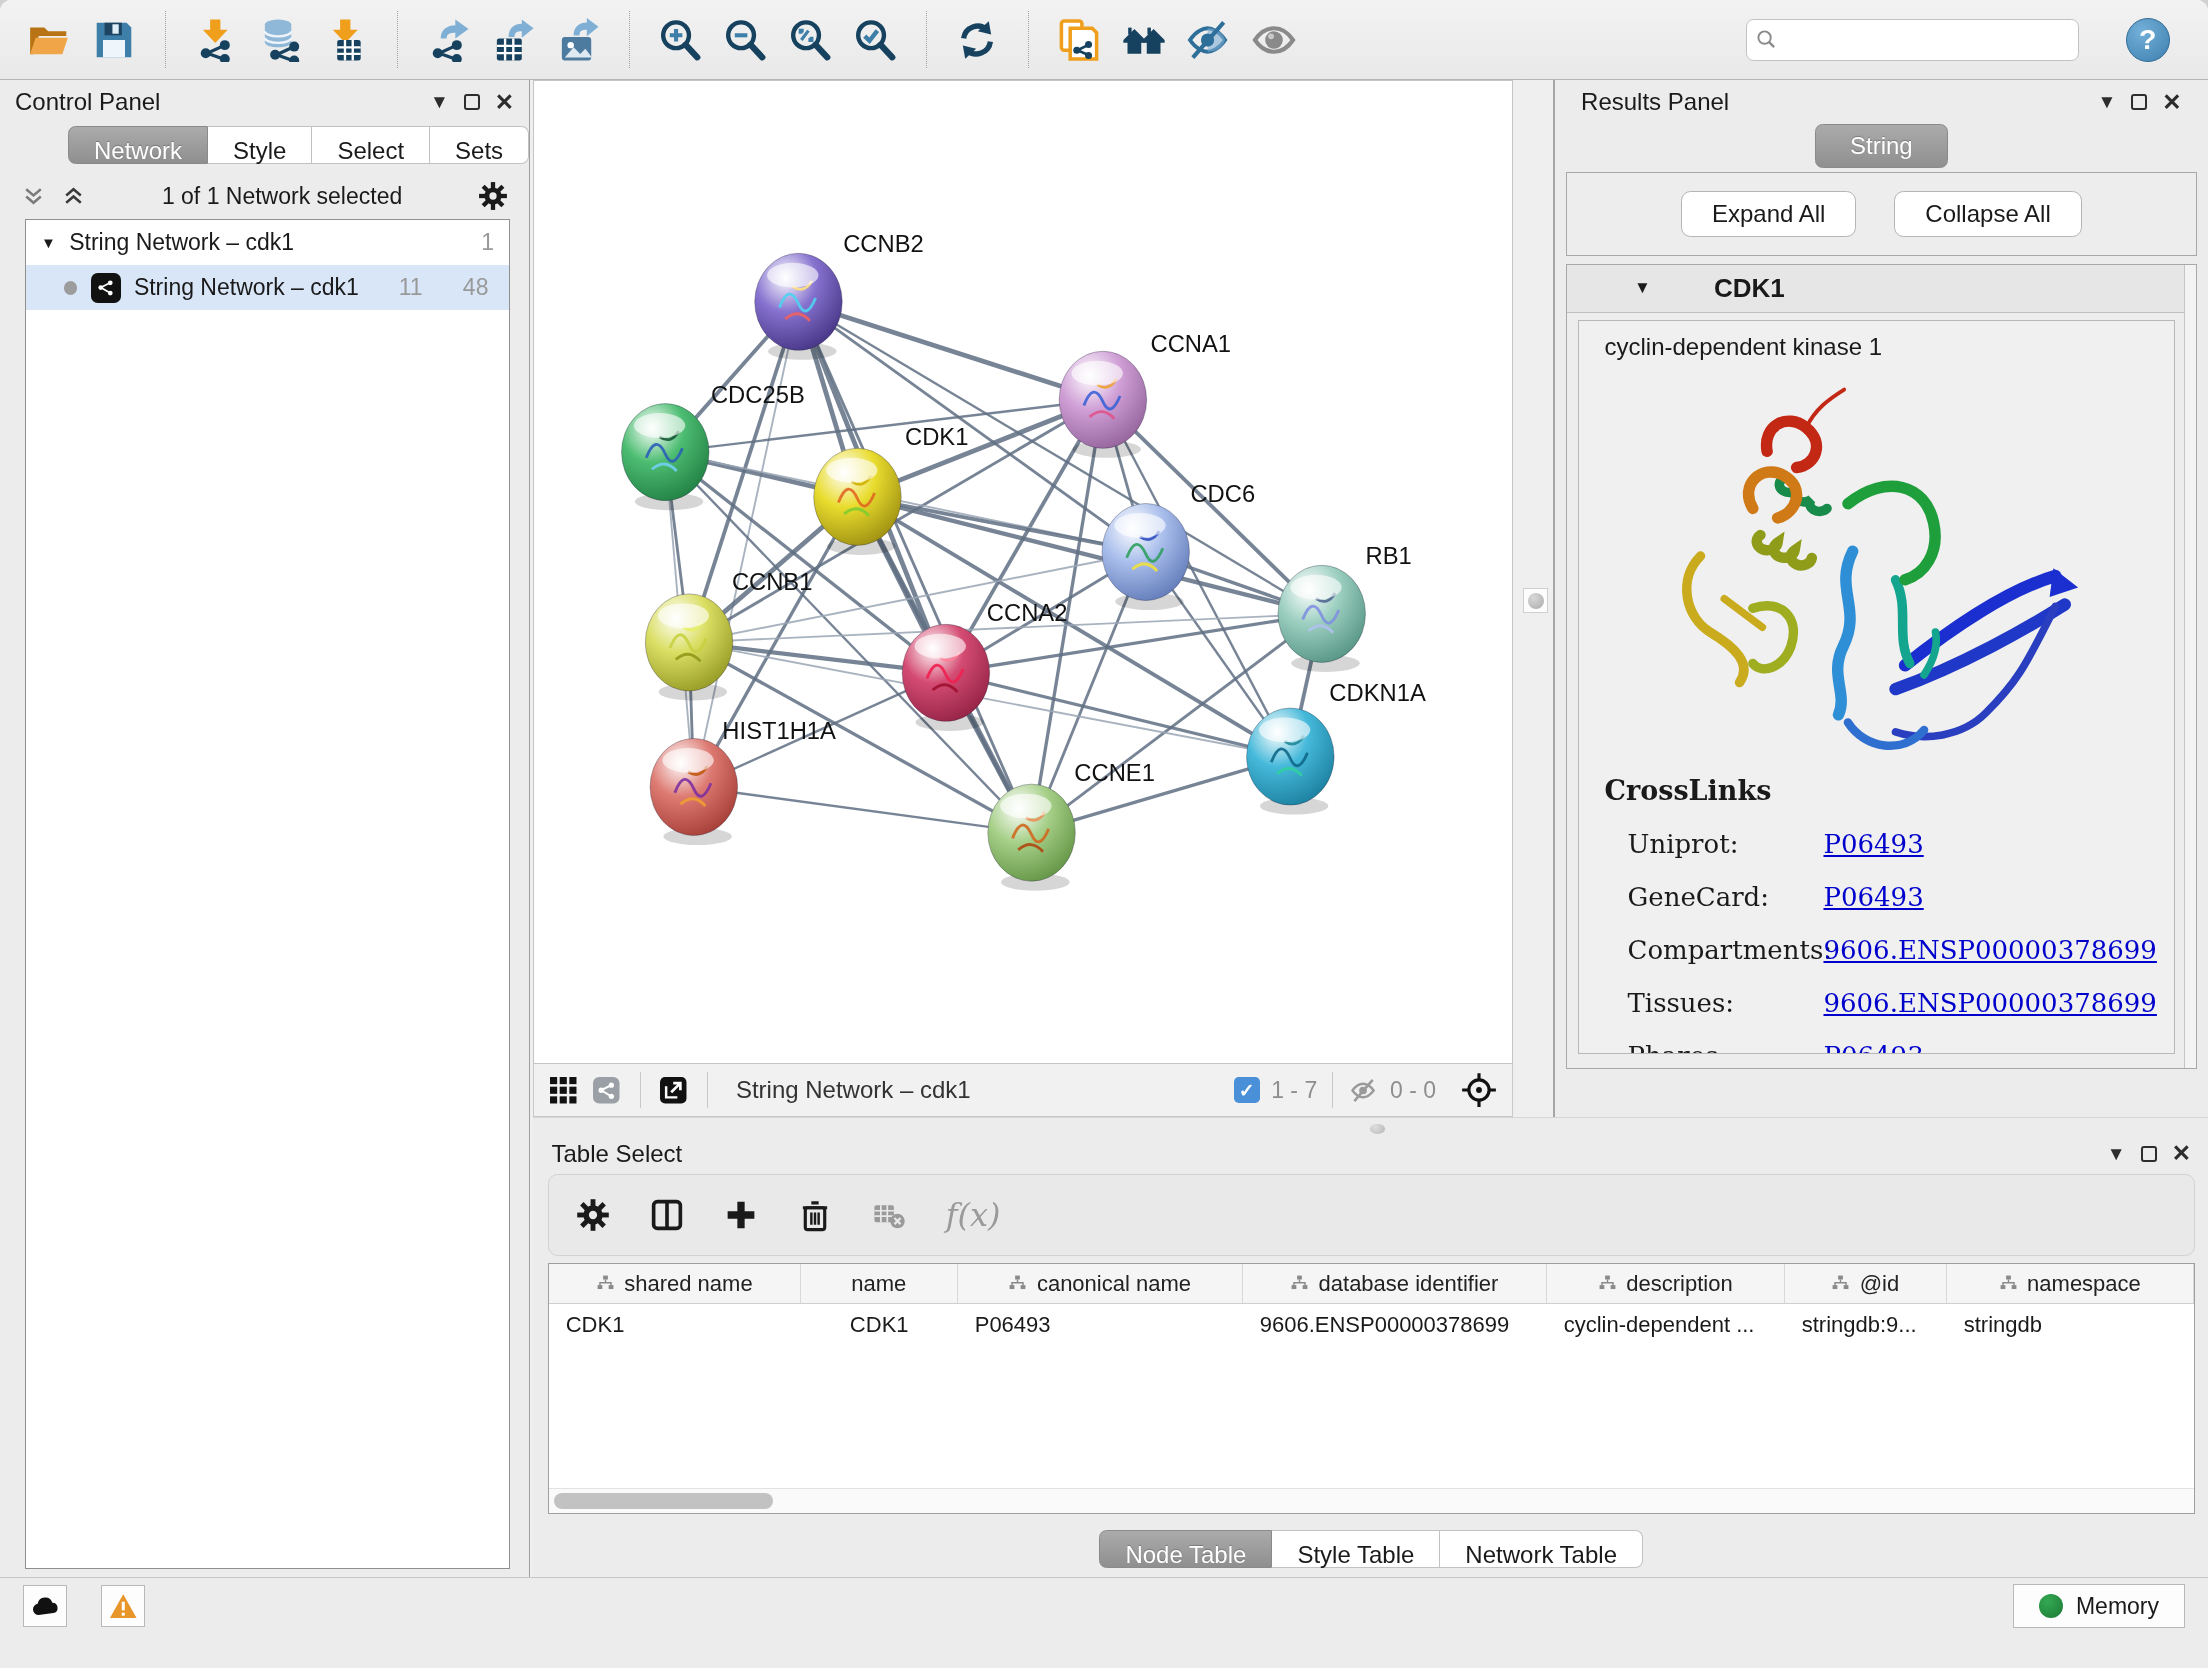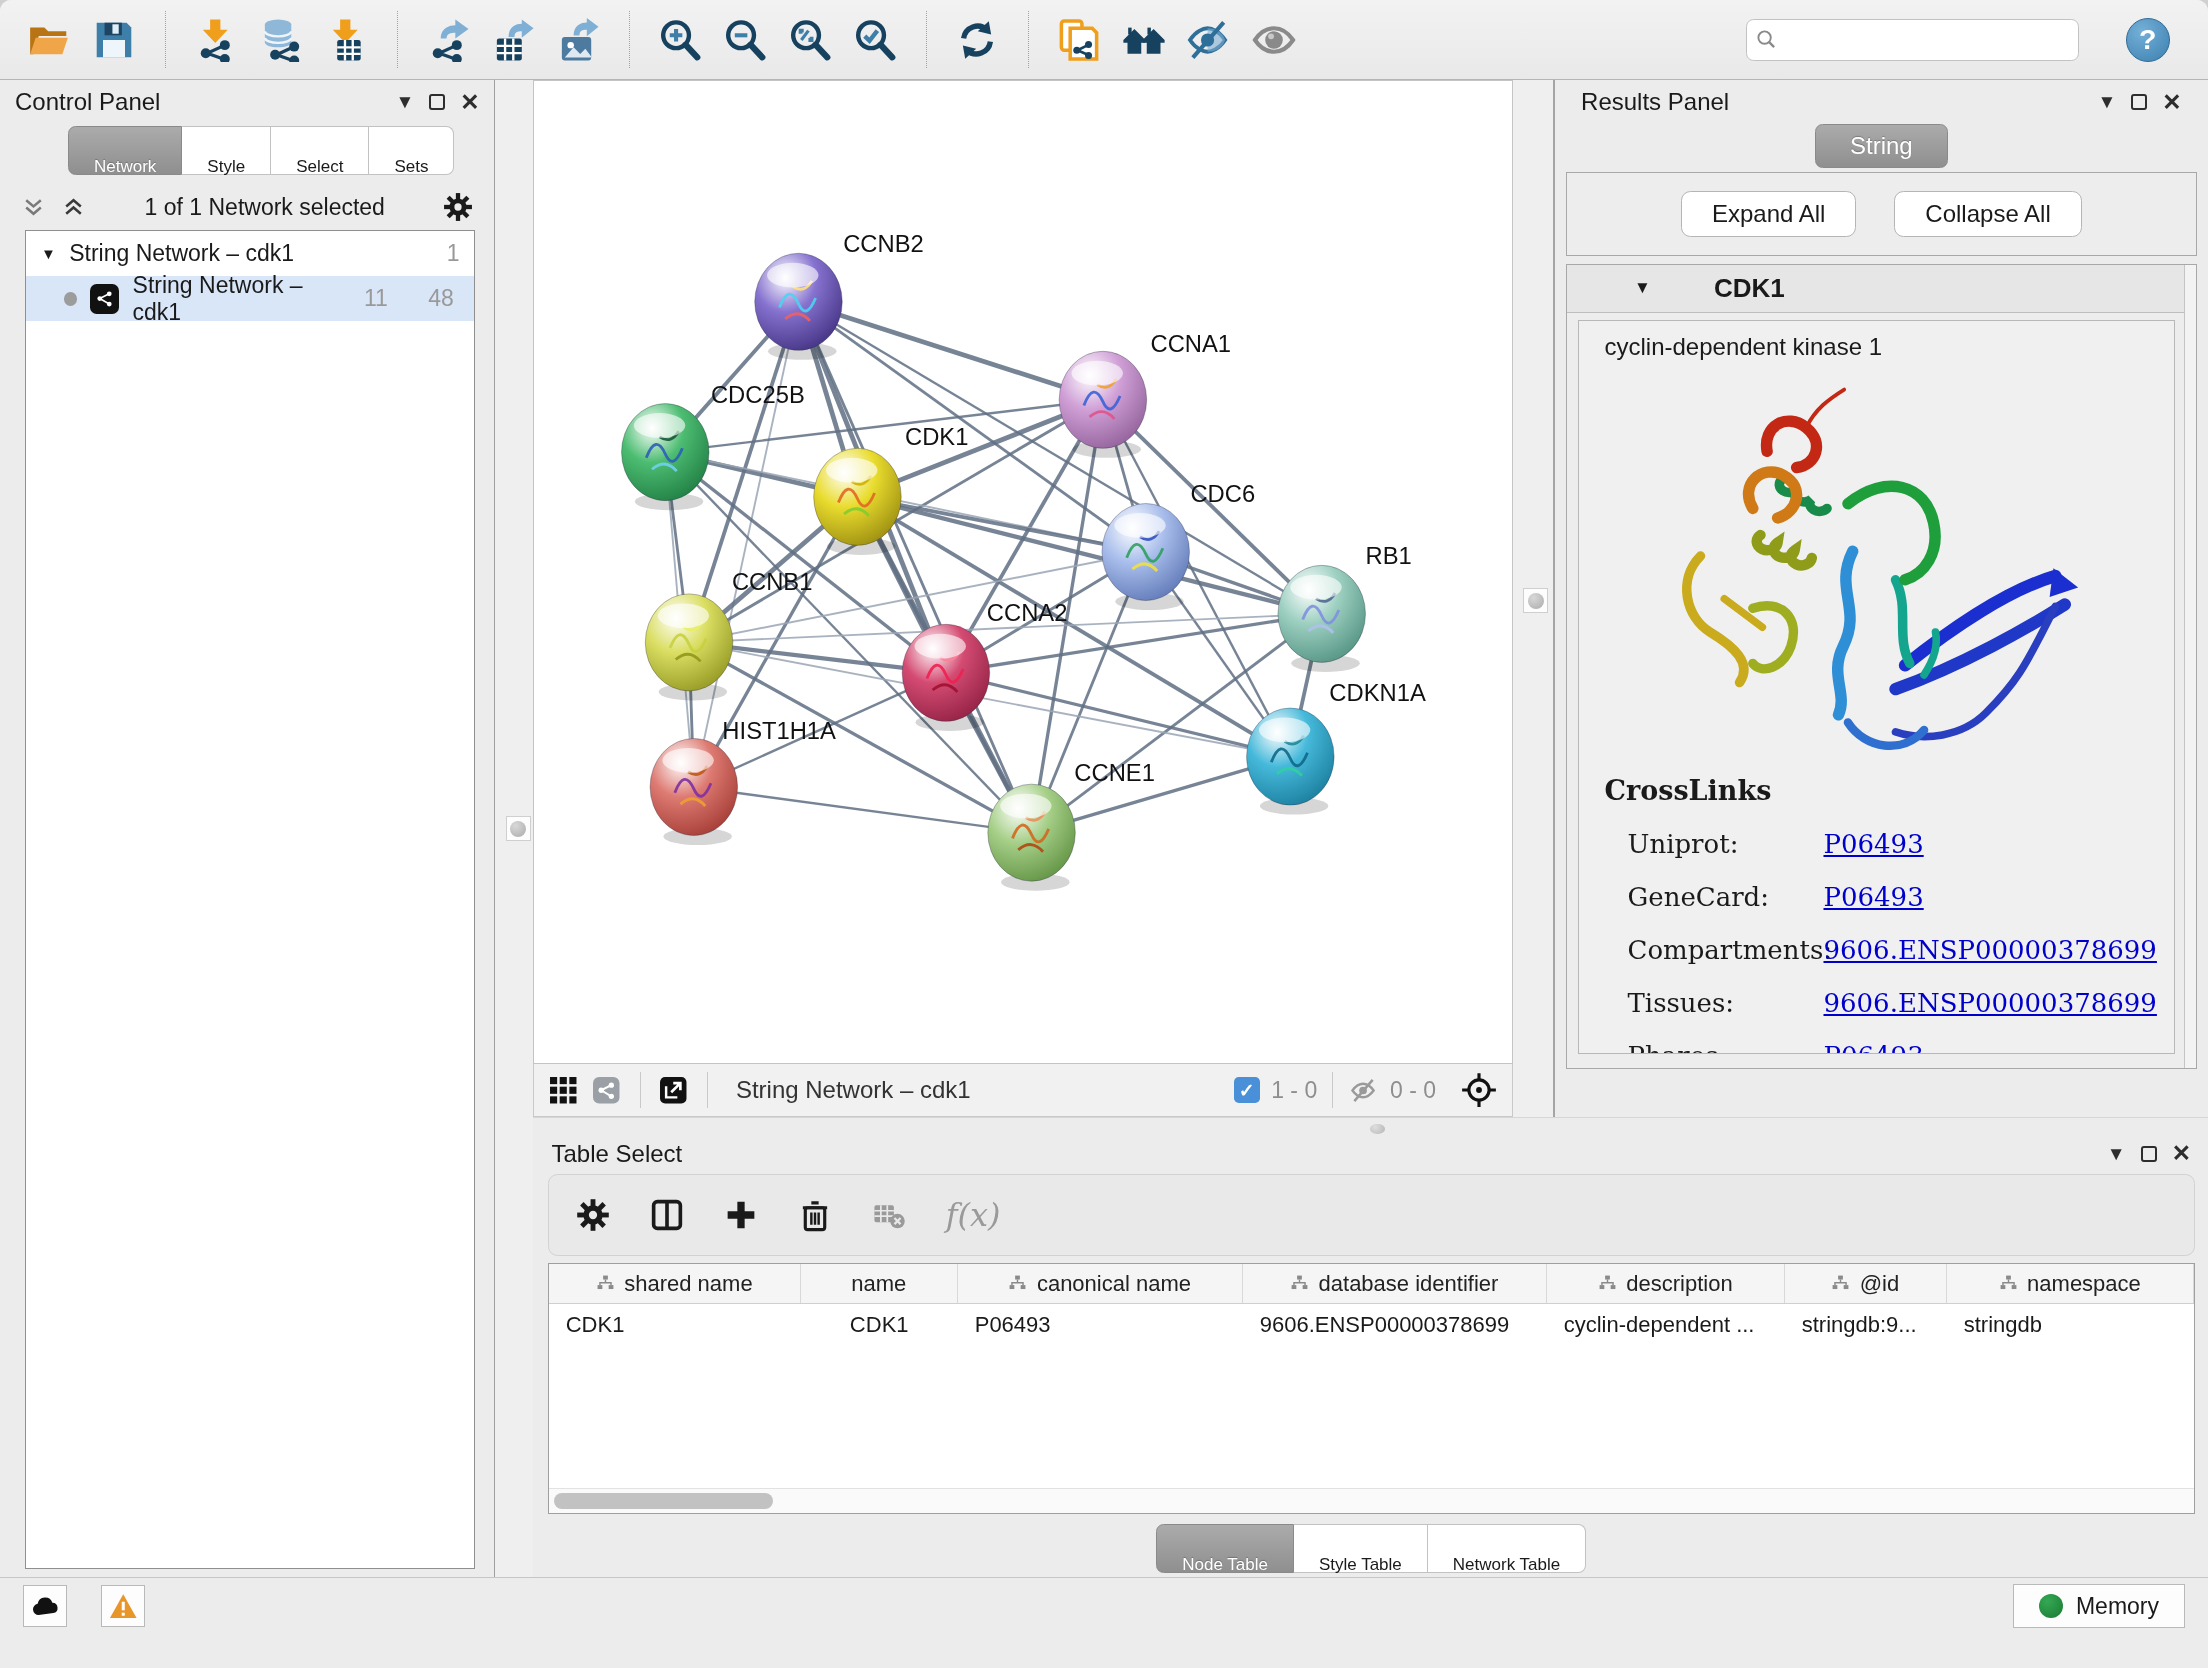--- a/index.html
+++ b/index.html
@@ -27,22 +27,22 @@
   
   .main{display:flex;height:1497px;}
   .panel-header{height:44px;display:flex;align-items:center;padding:0 15px;gap:15px;font-size:24px;}
   .ph-title{flex:1;}
   .ph-ico{color:#2d2d2d;font-size:19px;display:flex;align-items:center;}
   .ph-float{width:16px;height:16px;border:2.4px solid #2d2d2d;border-radius:2.9px;}
   .ph-close{font-size:23px;font-weight:bold;}
   
   .control-panel{width:559px;border-right:1.9px solid #9f9f9f;display:flex;flex-direction:column;background:#ececec;}
   .seg{display:flex;}
-  .seg .tab{padding:16px 25px;height:49px;line-height:48px;background:#fff;border:1px solid #c2c2c2;border-left:none;
-    font-size:17px;text-align:center;}
+  .seg .tab{padding:0 25px;height:38px;line-height:48px;background:#fff;border:1px solid #c2c2c2;border-left:none;
+    font-size:24px;text-align:center;}
   .seg .tab:first-child{border-left:1px solid #c2c2c2;border-radius:7.6px 0 0 7.6px;}
   .seg .tab:last-child{border-radius:0 7.6px 7.6px 0;}
   .seg .tab.active{background:linear-gradient(#ababab,#8f8f8f);color:#fff;border-color:#8a8a8a;text-shadow:0 -1px 1px rgba(0,0,0,.25);}
   .cp-tabs{margin:1.9px 0 0 68px;}
   .cp-subbar{height:46px;display:flex;align-items:center;padding:0 21px;gap:15px;font-size:23px;margin-top:9.5px;}
   .cp-sel-label{flex:1;text-align:center;}
   .cp-tree{flex:1;margin:0 19px 7.6px 25px;background:#fff;border:1.9px solid #8f8f8f;overflow:hidden;}
   .tree-row{height:45px;display:flex;align-items:center;font-size:23px;gap:13.3px;padding:0 15px;}
   .tree-row .cnt{color:#999;}
   .tree-row.selected{background:#d9e6f8;}
@@ -605,21 +605,21 @@
             <div class="nt-sep"></div>
             <svg width="28.5" height="28.5" viewBox="0 0 28 28">
               <rect x="1" y="1" width="26" height="26" rx="5" fill="#111"></rect>
               <path d="M7 10v11h11" fill="none" stroke="#fff" stroke-width="2.4"></path>
               <path d="M12 16l8-8M14 7h7v7" fill="none" stroke="#fff" stroke-width="2.6"></path>
             </svg>
             <div class="nt-sep"></div>
             <span class="nt-label">String Network – cdk1</span>
             <div class="nt-right">
               <span class="checkbox">✓</span>
-              <span class="nt-count">1 - 0</span>
+              <span class="nt-count">1 - 7</span>
               <div class="nt-sep"></div>
               <svg width="30" height="27" viewBox="0 0 30 28">
                 <path d="M3 14c4-5.5 8-7 11-7s7 1.5 11 7c-4 5.5-8 7-11 7s-7-1.5-11-7z" fill="none" stroke="#9a9a9a" stroke-width="2.4"></path>
                 <circle cx="14" cy="14" r="4" fill="#9a9a9a"></circle>
                 <line x1="24" y1="3" x2="5" y2="25" stroke="#9a9a9a" stroke-width="2.6"></line>
               </svg>
               <span class="nt-count">0 - 0</span>
               <svg width="36" height="36" viewBox="0 0 32 32" style="margin-left:13.3px">
                 <circle cx="16" cy="16" r="9" fill="none" stroke="#111" stroke-width="2.8"></circle>
                 <circle cx="16" cy="16" r="2.6" fill="#111"></circle>

